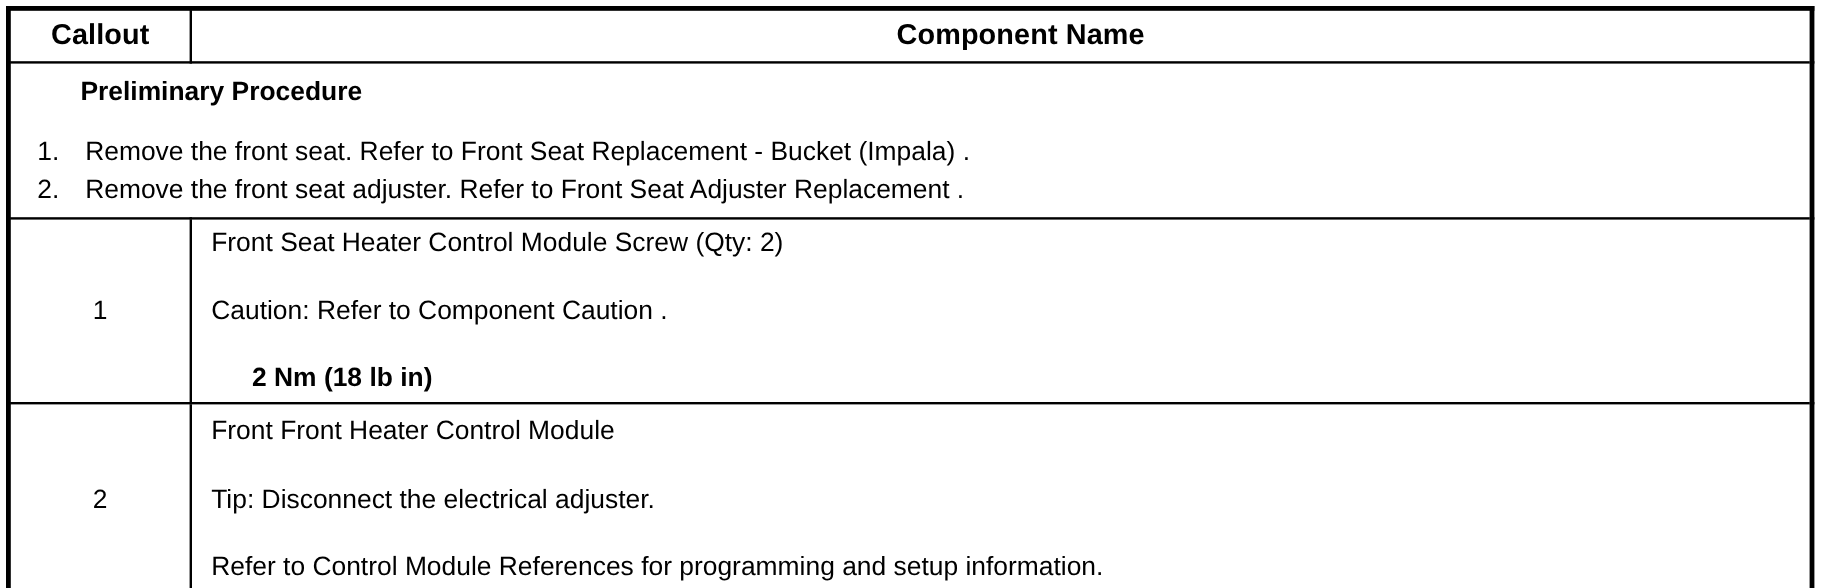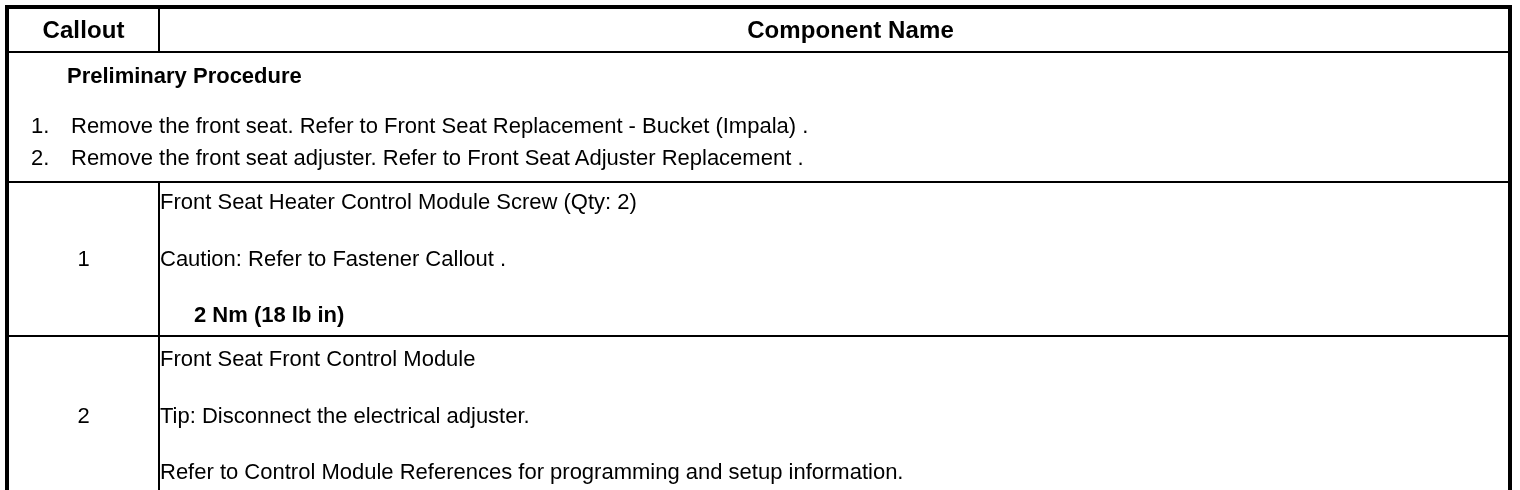--- a/index.html
+++ b/index.html
@@ -103,20 +103,21 @@
     vertical-align: top;
     font-size: 22px;
     line-height: 1.3;
   }
   tr.row-1 td { height: 152px; }
   tr.row-2 td { height: 158px; }
 
   .body-line {
     margin: 0 0 0 0;
     white-space: nowrap;
+    padding-left: 16px;
   }
   .body-line + .body-line { margin-top: 28px; }
   .lbl-bold { font-weight: normal; }
   .all-bold { font-weight: bold; margin-left: 34px; }
 </style>
 </head>
 <body>
 
 <div class="sheet">
 
@@ -149,30 +150,30 @@
             </li>
           </ol>
         </td>
       </tr>
 
       <tr class="row-1">
         <td class="num-cell">1</td>
         <td class="body-cell">
           <div class="body-line">Front Seat Heater Control Module Screw (Qty: 2)</div>
           <div class="body-line">
-            <span class="lbl-bold">Caution:</span><span> Refer to Fastener Callout .</span>
+            <span class="lbl-bold">Caution:</span><span> Refer to Component Caution .</span>
           </div>
           <div class="body-line all-bold">2 Nm (18 lb in)</div>
         </td>
       </tr>
 
       <tr class="row-2">
         <td class="num-cell">2</td>
         <td class="body-cell">
-          <div class="body-line">Front Seat Front Control Module</div>
+          <div class="body-line">Front Front Heater Control Module</div>
           <div class="body-line">
             <span class="lbl-bold">Tip:</span><span> Disconnect the electrical adjuster.</span>
           </div>
           <div class="body-line">Refer to Control Module References for programming and setup information.</div>
         </td>
       </tr>
 
     </tbody>
   </table>
 

